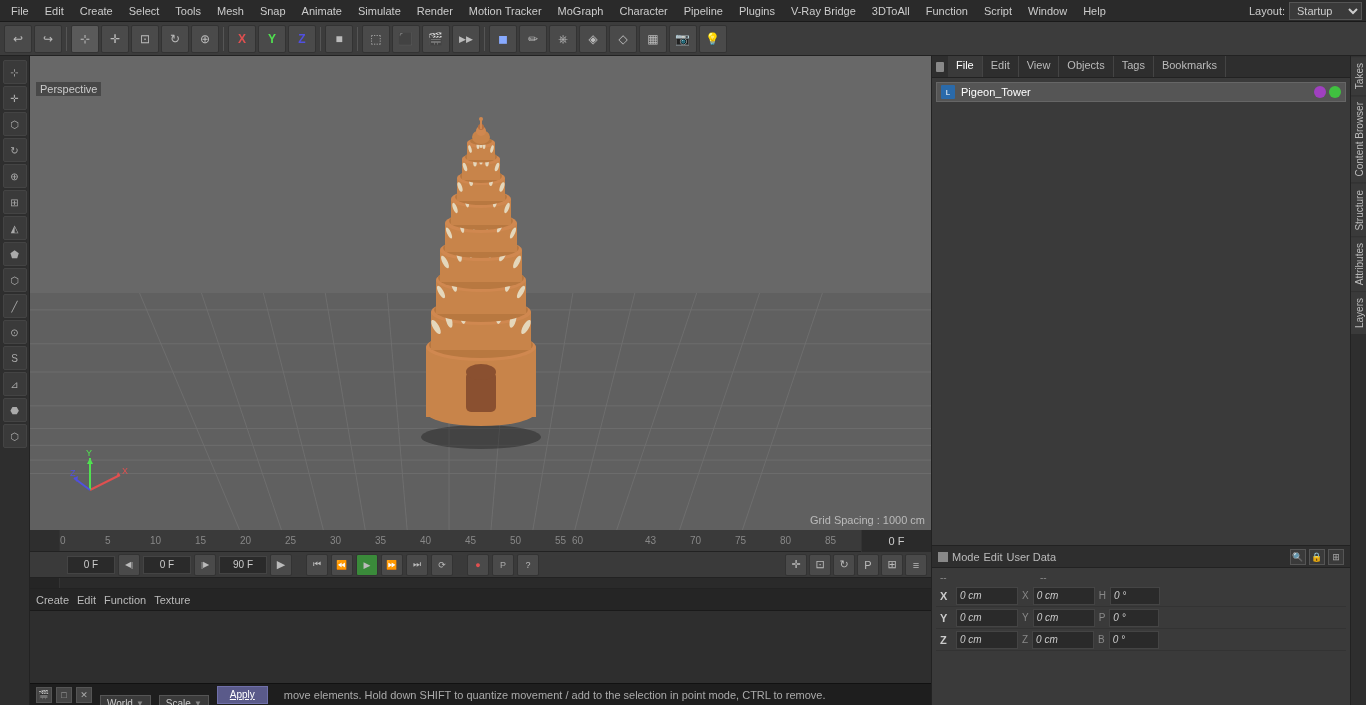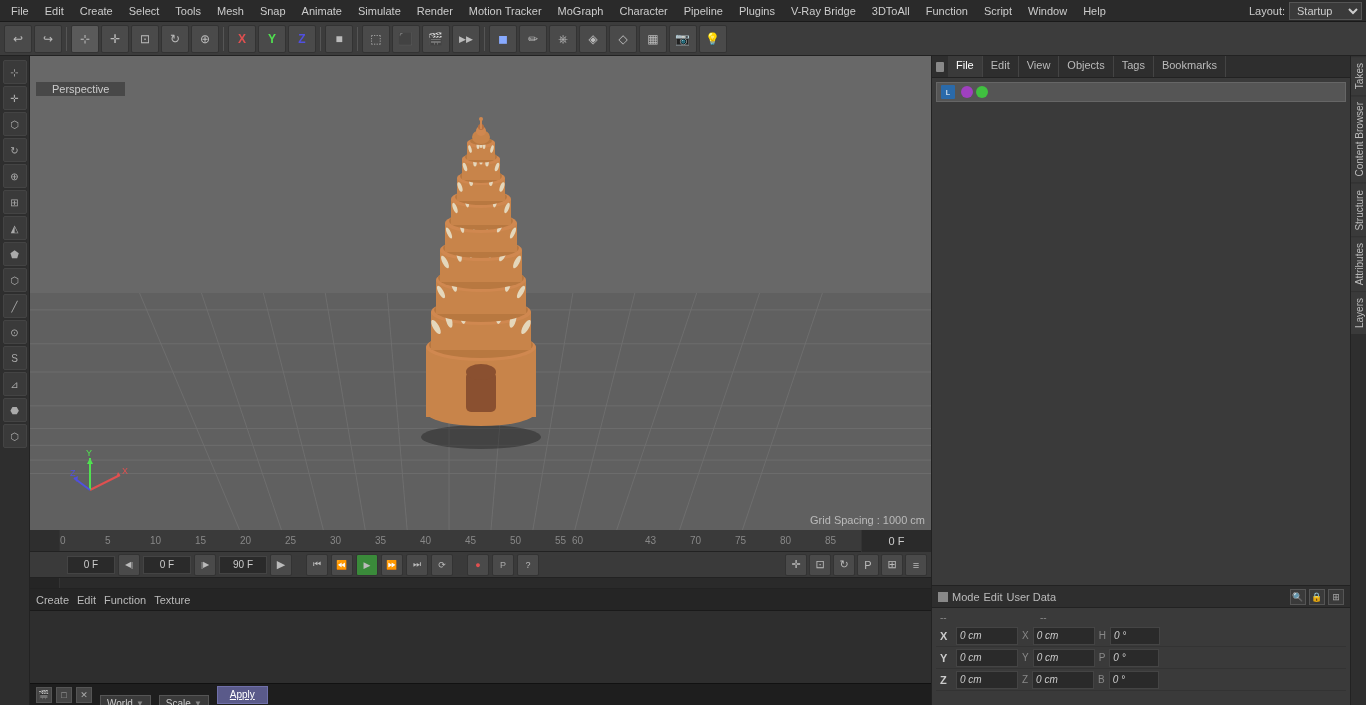--- a/index.html
+++ b/index.html
@@ -139,21 +139,21 @@
       font-size: 9px;
       color: #aaa;
     }
     #perspective-label {
       position: absolute;
       top: 26px;
       left: 6px;
       font-size: 11px;
       color: #ccc;
       background: rgba(0,0,0,0.3);
-      padding: 1px 16px;
+      padding: 1px 4px;
     }
     #grid-label {
       position: absolute;
       bottom: 4px;
       right: 6px;
       font-size: 11px;
       color: #bbb;
     }
 
     
@@ -847,20 +847,21 @@
           </div>
           <div class="bottom-dropdown">
             <span class="dd-btn">
               <span>Scale</span>
               <span class="dd-arrow">▼</span>
             </span>
           </div>
           <button class="dd-btn" style="background:#5a5a8a;border-color:#7070aa;color:#fff;padding:1px 12px;text-decoration:underline;">
             <span>Apply</span>
           </button>
+          <span id="status-text" style="font-size:11px;color:#aaa;margin-left:8px;">move elements. Hold down SHIFT to quantize movement / add to the selection in point mode, CTRL to remove.</span>
         </div>
       </div>
     </div>
 
     <div id="right-panel" style="width:435px;display:flex;flex-direction:row;">
       <div style="flex:1;display:flex;flex-direction:column;">
 
         <div style="display:flex;background:#2e2e2e;height:22px;border-bottom:1px solid #222;">
           <div style="display:flex;align-items:center;padding:0 4px;gap:2px;width:16px;">
             <div style="width:10px;height:10px;background:#888;border-radius:1px;"></div>
@@ -869,28 +870,29 @@
           <span class="right-tab">Edit</span>
           <span class="right-tab">View</span>
           <span class="right-tab">Objects</span>
           <span class="right-tab">Tags</span>
           <span class="right-tab">Bookmarks</span>
         </div>
 
         <div id="objects-panel" style="flex:1;background:#3a3a3a;padding:4px;overflow:hidden;">
           <div class="object-row">
             <div style="width:14px;height:14px;background:#2a6aaa;border-radius:1px;display:flex;align-items:center;justify-content:center;font-size:8px;color:#fff;">L</div>
+            <span style="flex:1;font-size:11px;color:#fff;">Pigeon_Tower</span>
             <div style="display:flex;gap:3px;">
               <div style="width:12px;height:12px;background:#a040c0;border-radius:50%;"></div>
               <div style="width:12px;height:12px;background:#40c040;border-radius:50%;"></div>
             </div>
           </div>
         </div>
 
-        <div id="attrs-panel" style="height:120px;background:#3a3a3a;border-top:1px solid #222;">
+        <div id="attrs-panel" style="height:160px;background:#3a3a3a;border-top:1px solid #222;">
           <div id="attrs-header" style="display:flex;align-items:center;height:22px;background:#2e2e2e;border-bottom:1px solid #222;padding:0 6px;gap:4px;">
             <div style="width:10px;height:10px;background:#888;"></div>
             <span class="attrs-tab">Mode</span>
             <span class="attrs-tab">Edit</span>
             <span class="attrs-tab">User Data</span>
 
             <div style="margin-left:auto;display:flex;gap:3px;">
               <div style="width:16px;height:16px;background:#3a3a3a;border:1px solid #555;display:flex;align-items:center;justify-content:center;font-size:9px;color:#aaa;cursor:pointer;">🔍</div>
               <div style="width:16px;height:16px;background:#3a3a3a;border:1px solid #555;display:flex;align-items:center;justify-content:center;font-size:9px;color:#aaa;cursor:pointer;">🔒</div>
               <div style="width:16px;height:16px;background:#3a3a3a;border:1px solid #555;display:flex;align-items:center;justify-content:center;font-size:9px;color:#aaa;cursor:pointer;">⊞</div>

